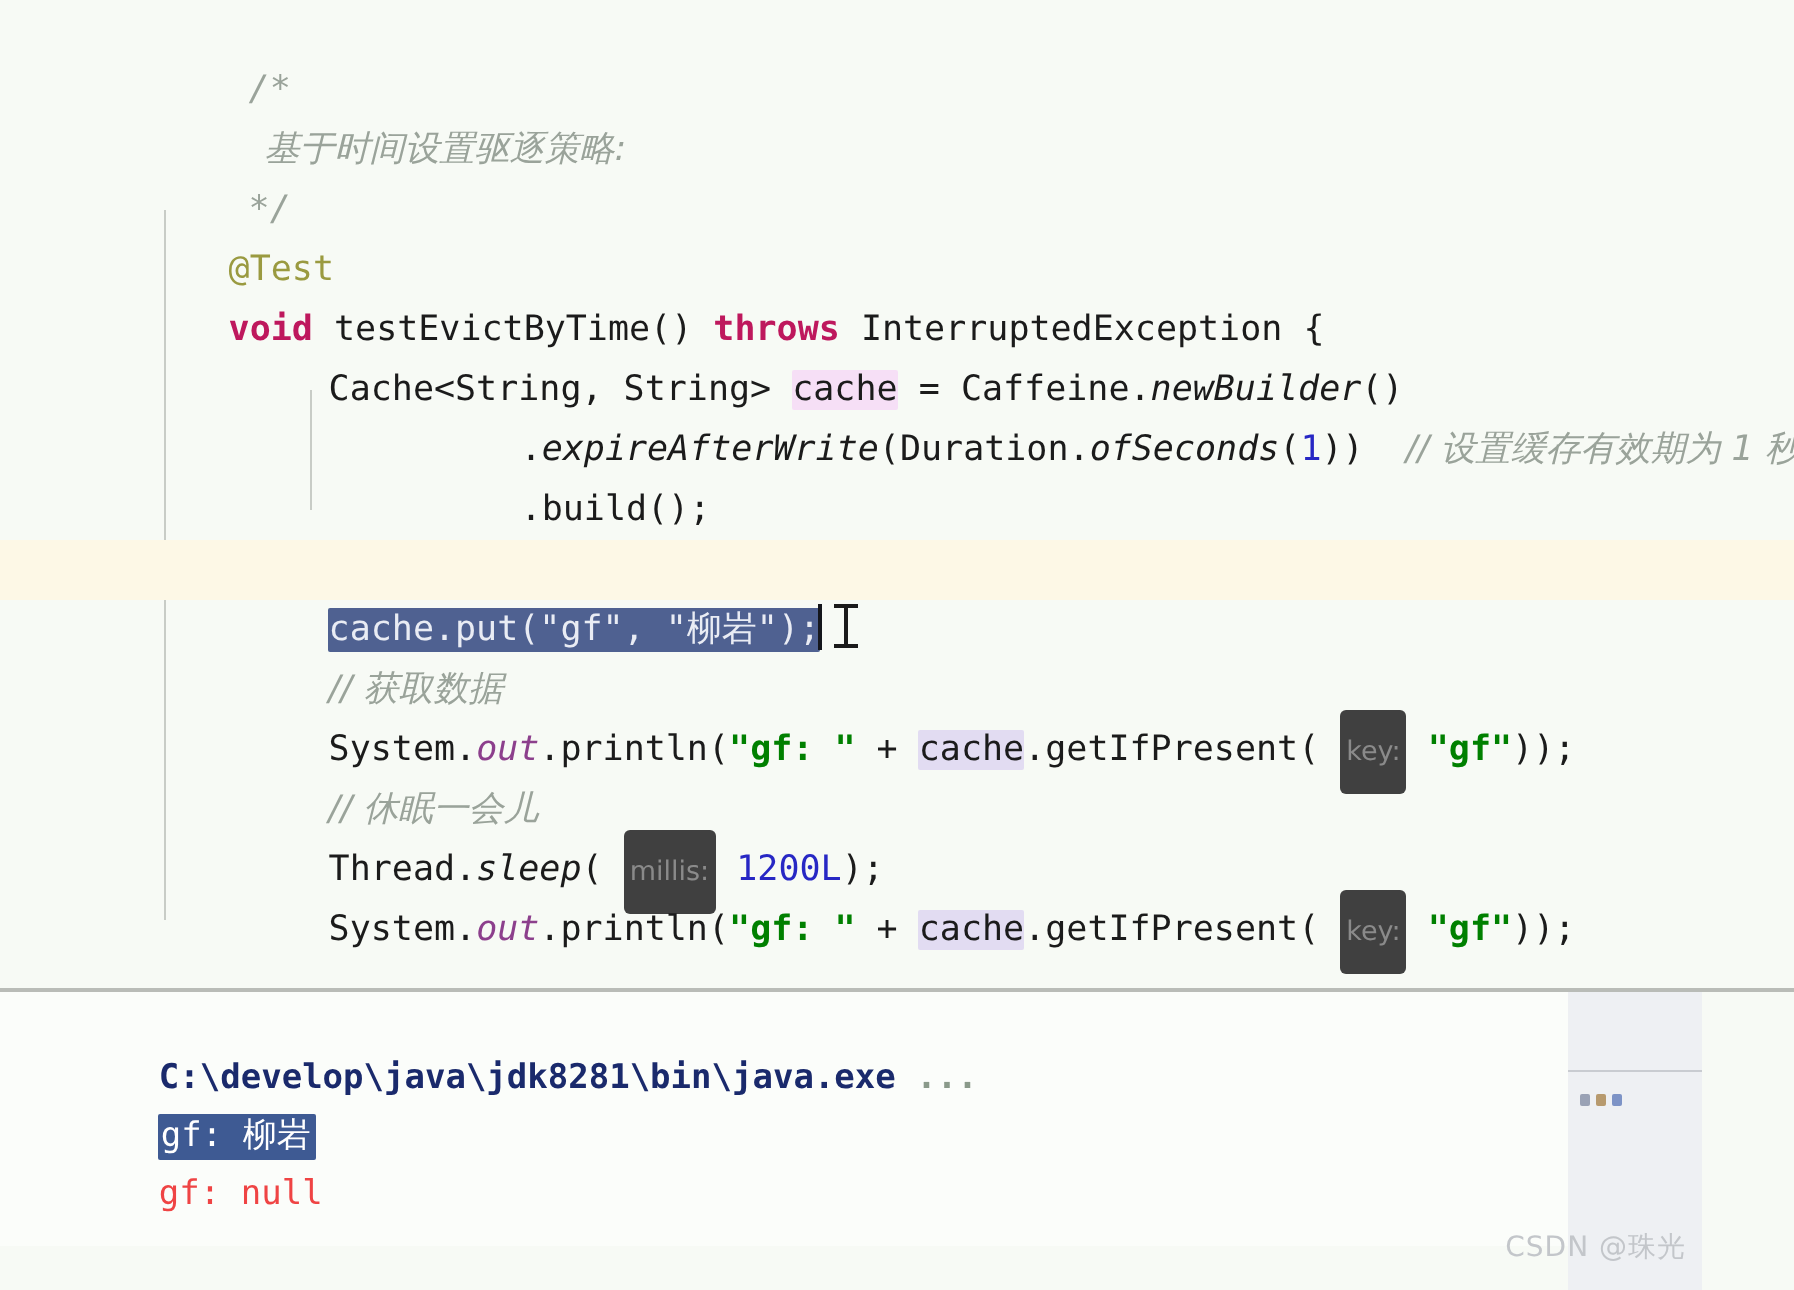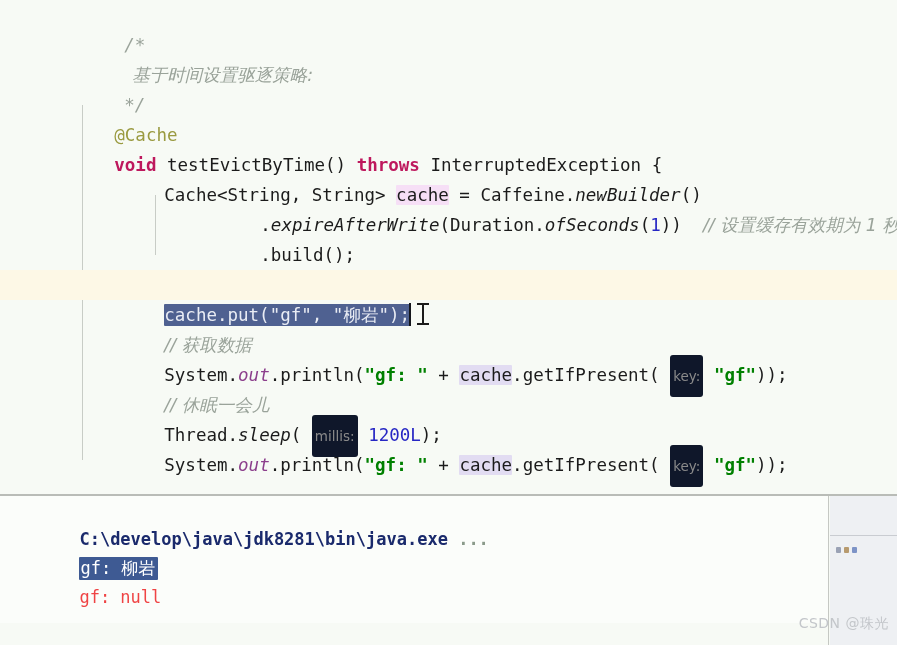--- a/index.html
+++ b/index.html
@@ -66,21 +66,21 @@
   .hl-ident {
     background: #e2dcf2;
     border-radius: 1px;
   }
   .hl-write {
     background: #f6dff6;
     border-radius: 1px;
   }
 
   .param-hint {
-    background: #0f172a;
+    background: #404040;
     color: #8a8a8a;
     font-size: 13.5px;
     border-radius: 3px;
     padding: 13px 3px;
     font-family: "DejaVu Sans", "Liberation Sans", sans-serif;
   }
 
   .sel-block {
     background: #4f6191;
     color: #e9ecf4;
@@ -152,21 +152,21 @@
   .console-vline {
     position: absolute;
     left: 828px; top: 496px;
     width: 1px; height: 149px;
     background: #c5c8c3;
   }
 
   
   .right-panel {
     position: absolute;
-    left: 830px; top: 496px;
+    left: 784px; top: 496px;
     width: 67px;
     height: 149px;
     background: #eef0f3;
     padding-left: 36px;
   }
   .right-panel-divider {
     position: absolute;
     left: 0; top: 39px;
     width: 67px; height: 1px;
     background: #c9ccd1;
@@ -216,21 +216,21 @@
 
       <div class="code-line" style="padding-left:48px;">
         <span class="t-comment cjk">基于时间设置驱逐策略:</span>
       </div>
 
       <div class="code-line" style="padding-left:40px;">
         <span class="t-comment">*/</span>
       </div>
 
       <div class="code-line" style="padding-left:30px;">
-        <span class="t-annot">@Cache</span>
+        <span class="t-annot">@Test</span>
       </div>
 
       <div class="code-line" style="padding-left:30px;">
         <span class="t-kw">void</span><span class="t-plain"> </span><span class="t-plain">testEvictByTime()</span><span class="t-plain"> </span><span class="t-kw">throws</span><span class="t-plain"> </span><span class="t-plain">InterruptedException</span><span class="t-plain"> </span><span class="t-plain">{</span>
       </div>
 
 
       <div class="code-line" style="padding-left:80px;">
         <span class="t-plain">Cache&lt;String, String&gt;</span><span class="t-plain"> </span><span class="t-plain hl-write">cache</span><span class="t-plain"> </span><span class="t-plain">=</span><span class="t-plain"> </span><span class="t-plain">Caffeine</span><span class="t-plain">.</span><span class="t-method">newBuilder</span><span class="t-plain">()</span>
       </div>

